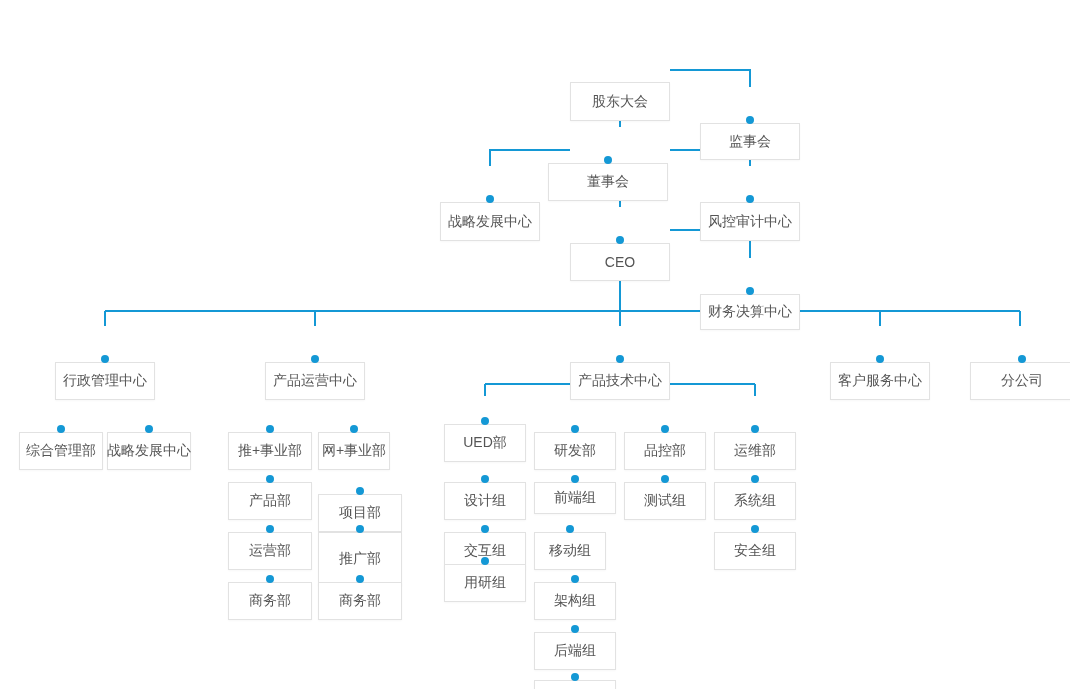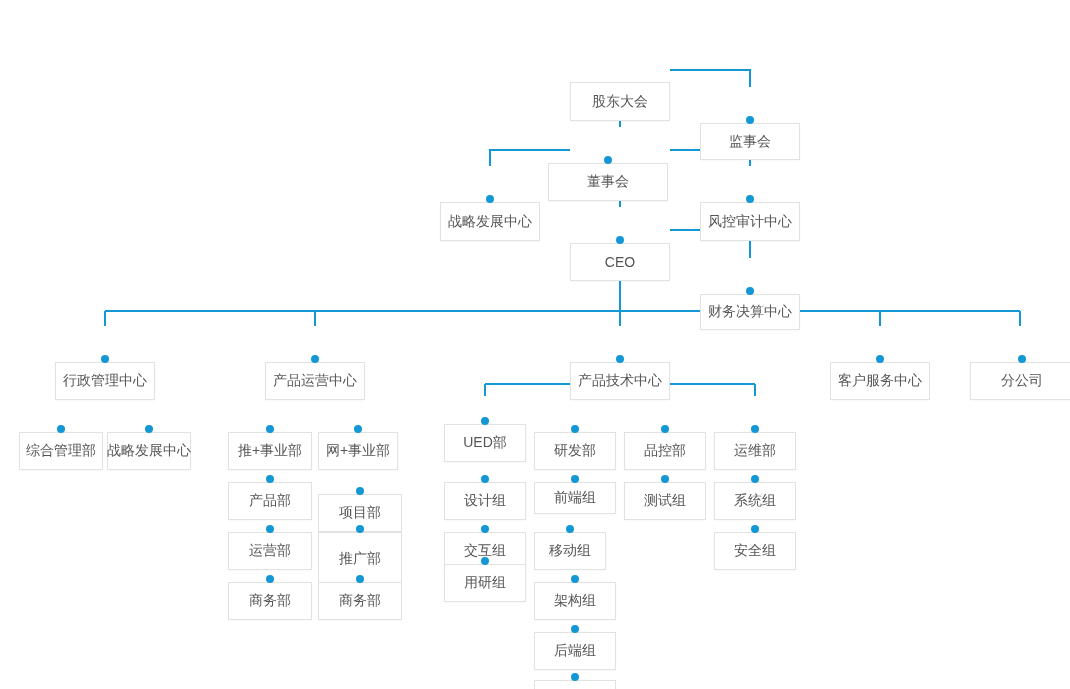--- a/index.html
+++ b/index.html
@@ -108,21 +108,21 @@
 
   <div class="node dot" style="left:55px;top:330px;width:100px;height:38px">行政管理中心</div>
   <div class="node dot" style="left:265px;top:330px;width:100px;height:38px">产品运营中心</div>
   <div class="node dot" style="left:570px;top:330px;width:100px;height:38px">产品技术中心</div>
   <div class="node dot" style="left:830px;top:330px;width:100px;height:38px">客户服务中心</div>
   <div class="node dot" style="left:970px;top:330px;width:104px;height:38px">分公司</div>
 
   <div class="node dot" style="left:19px;top:400px;width:84px;height:38px">综合管理部</div>
   <div class="node dot" style="left:107px;top:400px;width:84px;height:38px">战略发展中心</div>
   <div class="node dot" style="left:228px;top:400px;width:84px;height:38px">推+事业部</div>
-  <div class="node dot" style="left:318px;top:400px;width:80px;height:38px">网+事业部</div>
+  <div class="node dot" style="left:318px;top:400px;width:72px;height:38px">网+事业部</div>
   <div class="node dot" style="left:444px;top:392px;width:82px;height:38px">UED部</div>
   <div class="node dot" style="left:534px;top:400px;width:82px;height:38px">研发部</div>
   <div class="node dot" style="left:714px;top:400px;width:82px;height:38px">运维部</div>
   <div class="node dot" style="left:624px;top:400px;width:82px;height:38px">品控部</div>
 
   <div class="node dot" style="left:228px;top:450px;width:84px;height:38px">产品部</div>
   <div class="node dot" style="left:228px;top:500px;width:84px;height:38px">运营部</div>
   <div class="node dot" style="left:228px;top:550px;width:84px;height:38px">商务部</div>
 
   <div class="node dot" style="left:318px;top:462px;width:84px;height:38px">项目部</div>

